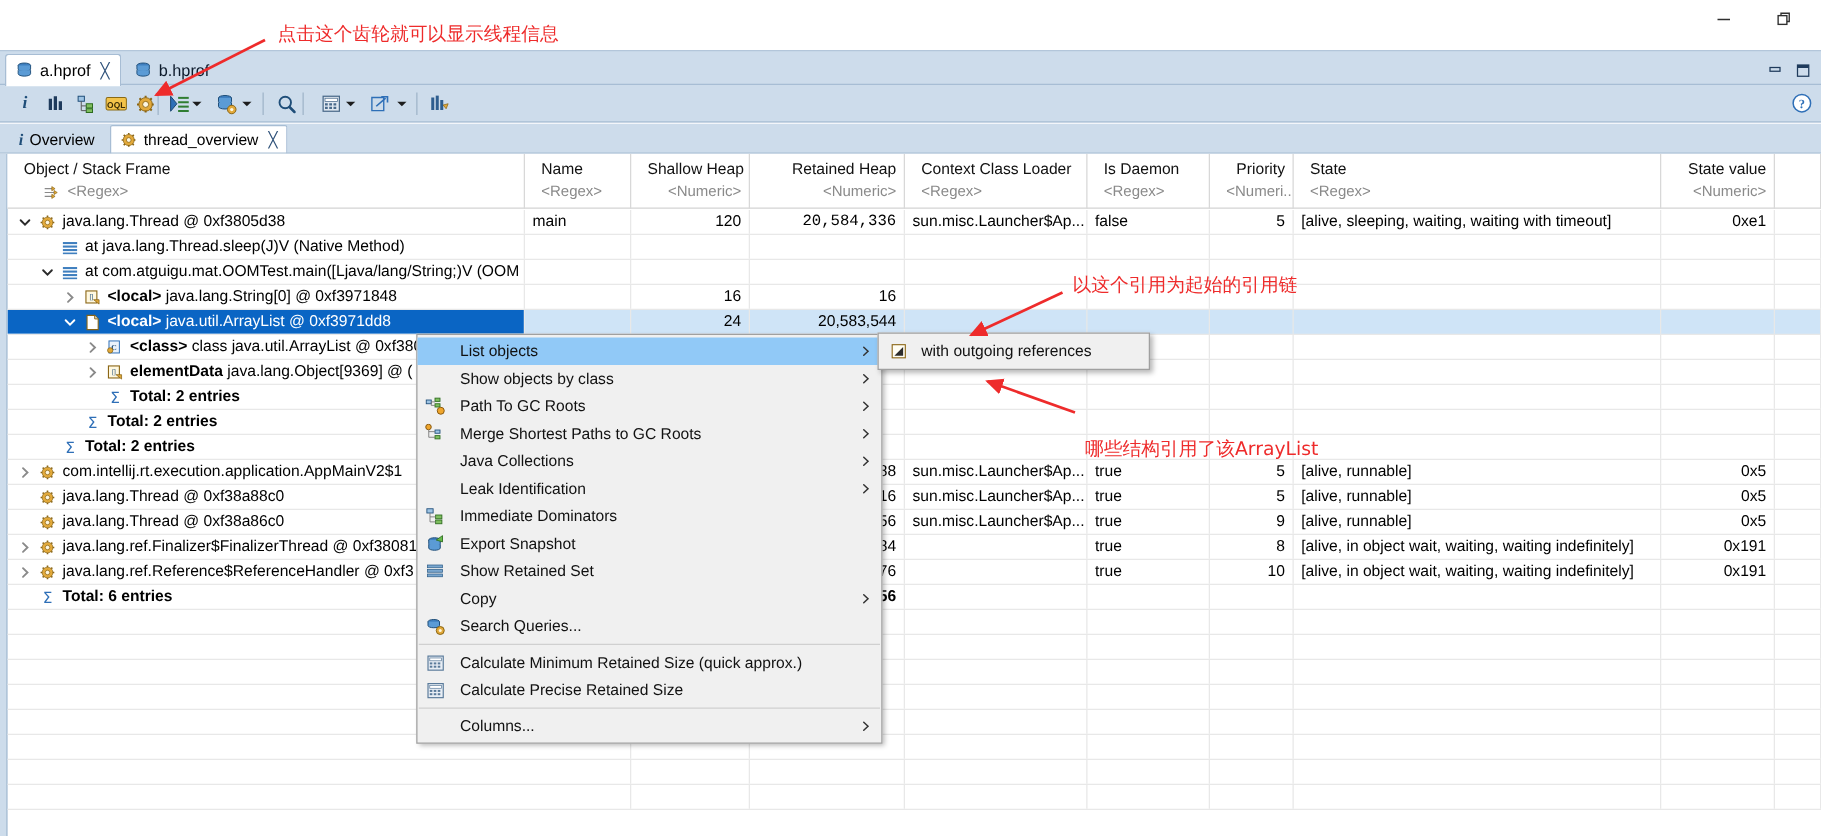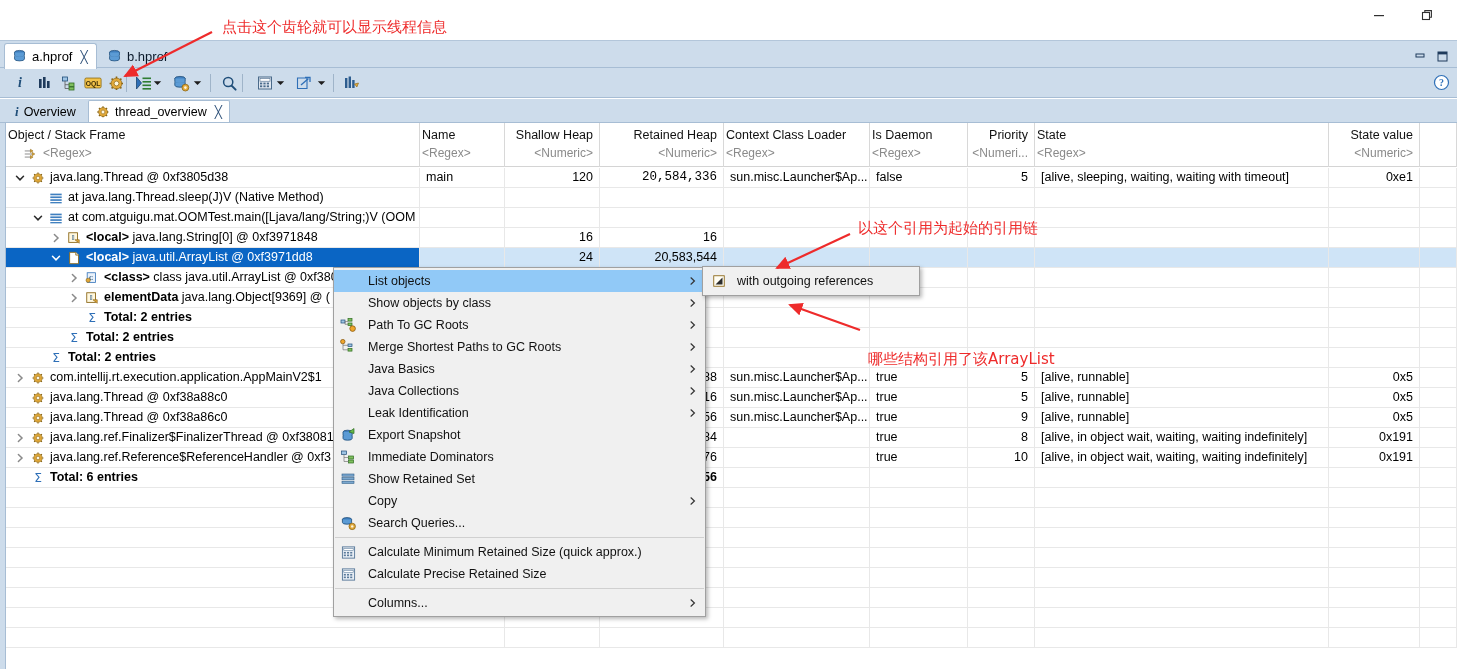--- a/index.html
+++ b/index.html
@@ -113,21 +113,21 @@
     background:#cddceb; border-right:1px solid #a7bdd4;
   }
   #hdr{
     position:absolute; left:6px; top:0; width:1451px; height:44px;
     background:#ffffff;
     border-bottom:1px solid #d4d4d4;
   }
   .hcell{
     position:absolute; top:0; height:44px;
     border-right:1px solid #d8d8d8;
-    padding:3px 6px 0 2px;
+    padding:3px 6px 0 13px;
     overflow:hidden;
   }
   .hlabel{ font-size:12.5px; color:#111; white-space:nowrap; line-height:18px; }
   .hfilter{ font-size:12px; color:#8a8a8a; white-space:nowrap; line-height:19px; }
   .ra{ text-align:right; }
 
   .row{
     position:absolute; left:6px; width:1451px; height:20px;
     border-bottom:1px solid #e8e8e8;
   }
@@ -1016,64 +1016,56 @@
           </svg>
         </span>
         <span>Merge Shortest Paths to GC Roots</span>
         <span class="arw">
           <svg width="9" height="10" viewBox="0 0 9 10">
             <path d="M3 1.8 L6.4 5 L3 8.2" fill="none" stroke="#333" stroke-width="1.2" stroke-linecap="round"></path>
           </svg>
         </span>
       </div>
       <div class="mi">
-        <span>Java Basics</span>
-        <span class="arw">
-          <svg width="9" height="10" viewBox="0 0 9 10">
-            <path d="M3 1.8 L6.4 5 L3 8.2" fill="none" stroke="#333" stroke-width="1.2" stroke-linecap="round"></path>
-          </svg>
-        </span>
-      </div>
-      <div class="mi">
         <span>Java Collections</span>
         <span class="arw">
           <svg width="9" height="10" viewBox="0 0 9 10">
             <path d="M3 1.8 L6.4 5 L3 8.2" fill="none" stroke="#333" stroke-width="1.2" stroke-linecap="round"></path>
           </svg>
         </span>
       </div>
       <div class="mi">
         <span>Leak Identification</span>
         <span class="arw">
           <svg width="9" height="10" viewBox="0 0 9 10">
             <path d="M3 1.8 L6.4 5 L3 8.2" fill="none" stroke="#333" stroke-width="1.2" stroke-linecap="round"></path>
           </svg>
         </span>
+      </div>
+      <div class="mi">
+        <span class="mico" style="display: inline-flex; align-items: center; justify-content: center; width: 16px; height: 16px; flex: 0 0 16px; position: absolute; left: 6px; top: 3px;">
+          <svg width="16" height="16" viewBox="0 0 16 16">
+      <rect x="1.5" y="2" width="5" height="3.4" fill="#9ec4e4" stroke="#1f4e79" stroke-width="0.7"></rect>
+      <rect x="8.5" y="7" width="5" height="3" fill="#7fbf5f" stroke="#2d6b1f" stroke-width="0.7"></rect>
+      <rect x="8.5" y="11" width="5" height="3" fill="#7fbf5f" stroke="#2d6b1f" stroke-width="0.7"></rect>
+      <path d="M4 5.4 V12.5 H8.5 M4 8.5 H8.5" fill="none" stroke="#777" stroke-width="0.7"></path>
+          </svg>
+        </span>
+        <span>Immediate Dominators</span>
       </div>
       <div class="mi">
         <span class="mico" style="display: inline-flex; align-items: center; justify-content: center; width: 16px; height: 16px; flex: 0 0 16px; position: absolute; left: 6px; top: 3px;">
           <svg width="16" height="16" viewBox="0 0 16 16">
       <ellipse cx="7.6" cy="5" rx="4.6" ry="1.8" fill="#3f7fbf" stroke="#1f4e79" stroke-width="0.8"></ellipse>
       <path d="M3 5 v3 a4.6 1.8 0 0 0 9.2 0 v-3" fill="#5b9bd5" stroke="#1f4e79" stroke-width="0.8"></path>
       <path d="M3 8.4 v3 a4.6 1.8 0 0 0 9.2 0 v-3" fill="#5b9bd5" stroke="#1f4e79" stroke-width="0.8"></path>
       <path d="M9 5 l5 -3.5 l0 5 z" fill="#66bb4a" stroke="#2d6b1f" stroke-width="0.7"></path>
           </svg>
         </span>
         <span>Export Snapshot</span>
-      </div>
-      <div class="mi">
-        <span class="mico" style="display: inline-flex; align-items: center; justify-content: center; width: 16px; height: 16px; flex: 0 0 16px; position: absolute; left: 6px; top: 3px;">
-          <svg width="16" height="16" viewBox="0 0 16 16">
-      <rect x="1.5" y="2" width="5" height="3.4" fill="#9ec4e4" stroke="#1f4e79" stroke-width="0.7"></rect>
-      <rect x="8.5" y="7" width="5" height="3" fill="#7fbf5f" stroke="#2d6b1f" stroke-width="0.7"></rect>
-      <rect x="8.5" y="11" width="5" height="3" fill="#7fbf5f" stroke="#2d6b1f" stroke-width="0.7"></rect>
-      <path d="M4 5.4 V12.5 H8.5 M4 8.5 H8.5" fill="none" stroke="#777" stroke-width="0.7"></path>
-          </svg>
-        </span>
-        <span>Immediate Dominators</span>
       </div>
       <div class="mi">
         <span class="mico" style="display: inline-flex; align-items: center; justify-content: center; width: 16px; height: 16px; flex: 0 0 16px; position: absolute; left: 6px; top: 3px;">
           <svg width="16" height="16" viewBox="0 0 16 16">
       <rect x="2" y="3" width="12" height="2.2" fill="#7aa7cf" stroke="#2f5f8a" stroke-width="0.6"></rect>
       <rect x="2" y="6.6" width="12" height="2.2" fill="#7aa7cf" stroke="#2f5f8a" stroke-width="0.6"></rect>
       <rect x="2" y="10.2" width="12" height="2.2" fill="#7aa7cf" stroke="#2f5f8a" stroke-width="0.6"></rect>
           </svg>
         </span>
         <span>Show Retained Set</span>

